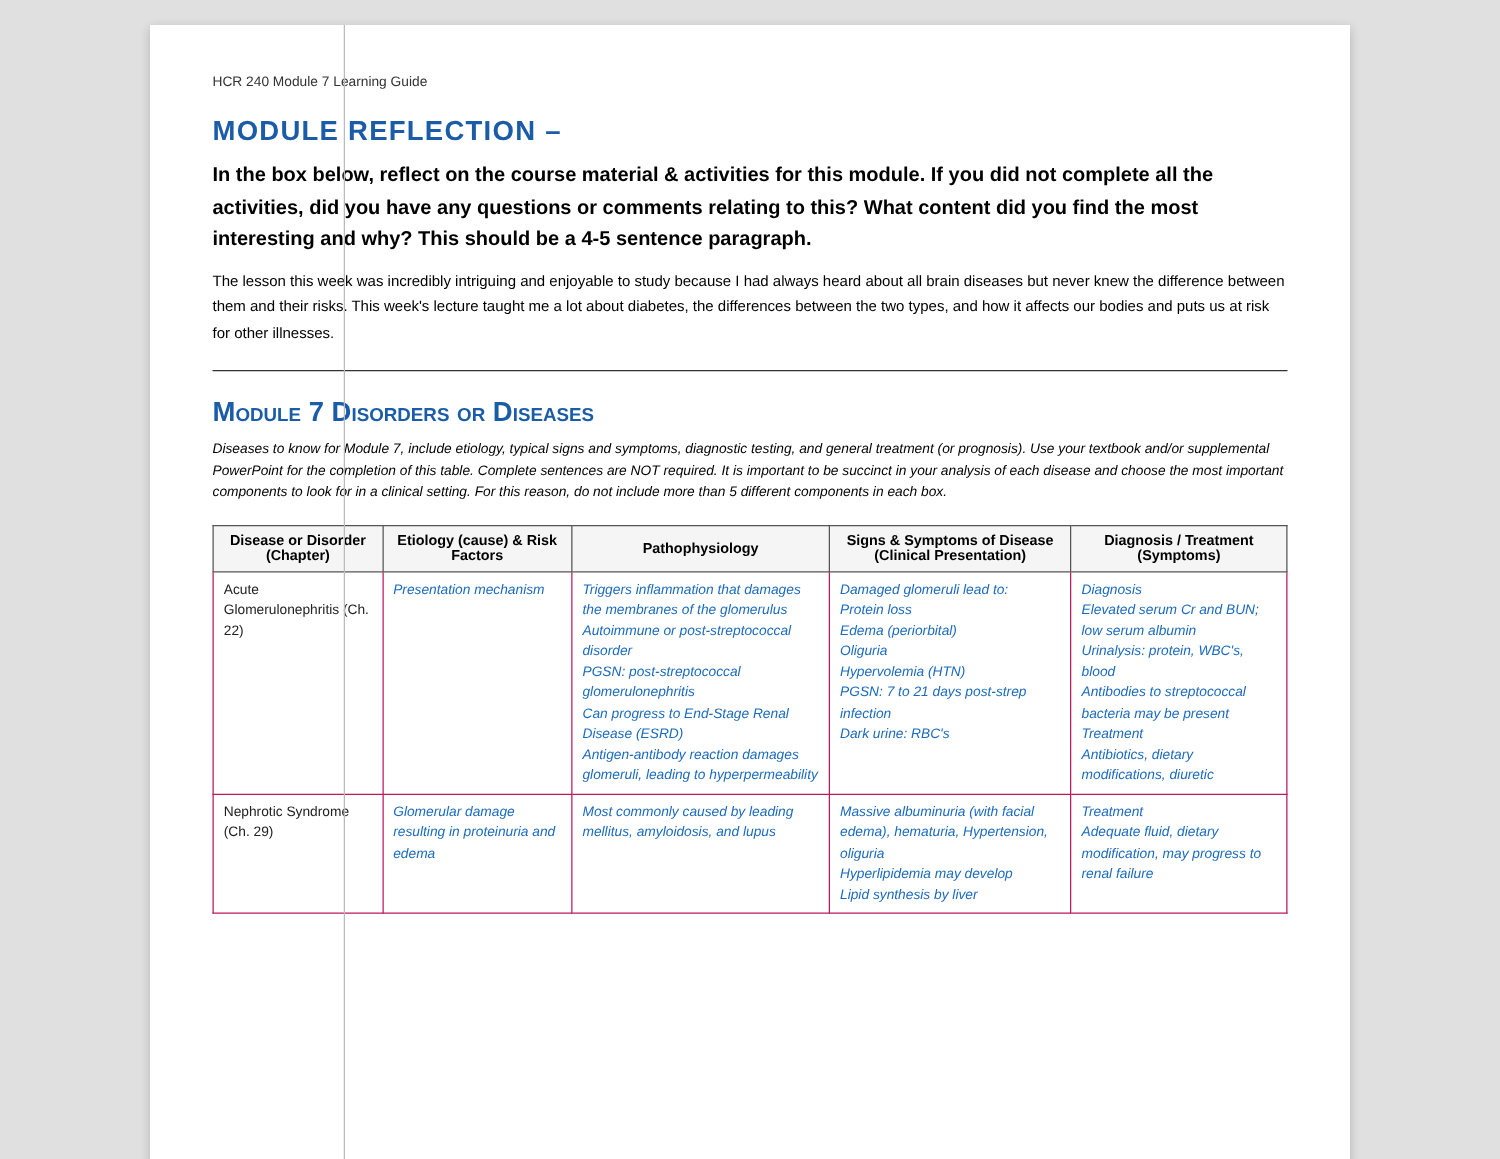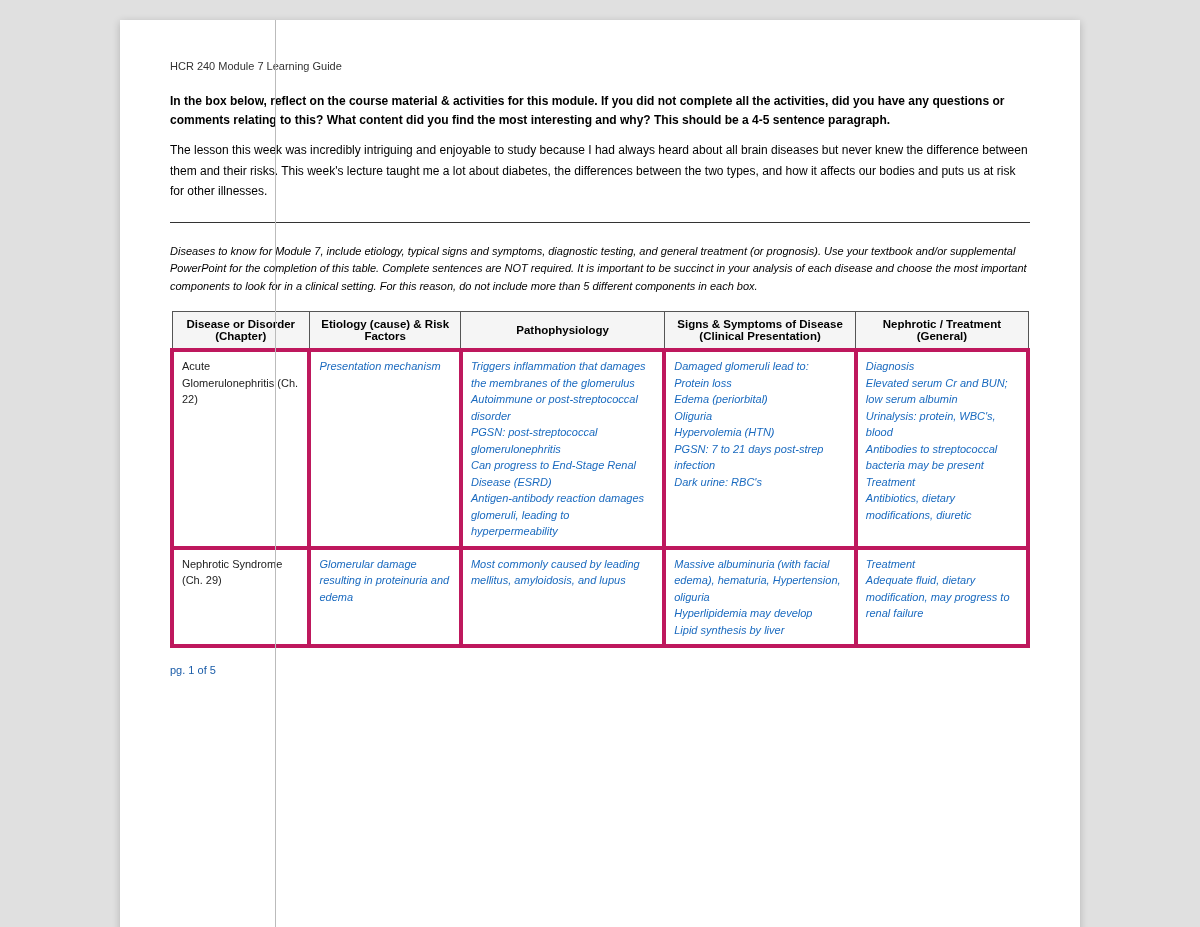--- a/index.html
+++ b/index.html
@@ -26,21 +26,21 @@
     .section-title {
       font-size: 22px;
       font-weight: bold;
       color: #1a5ca8;
       text-transform: uppercase;
       letter-spacing: 1px;
       margin-bottom: 10px;
       font-variant: small-caps;
     }
     .intro-bold {
-      font-size: 12px;
+      font-size: 16px;
       font-weight: bold;
       margin-bottom: 10px;
       line-height: 1.6;
     }
     .reflection-text {
       font-size: 12px;
       line-height: 1.7;
       margin-bottom: 20px;
     }
     .divider {
@@ -70,21 +70,21 @@
       border: 1px solid #555;
       background: #f5f5f5;
       padding: 6px 8px;
       text-align: center;
       font-weight: bold;
       font-size: 11.5px;
       vertical-align: middle;
       margin-top: 24px;
     }
     td {
-      border: 4px solid #be185d;
+      border: 1px solid #be185d;
       padding: 6px 8px;
       vertical-align: top;
       font-size: 11px;
       line-height: 1.5;
     }
     .cell-blue {
       color: #1a6abf;
       font-style: italic;
     }
     .disease-cell {
@@ -108,38 +108,40 @@
     }
   </style>
 </head>
 <body>
 
 <div class="page">
   <div class="left-bar"></div>
 
   <div class="header-line">HCR 240 Module 7 Learning Guide</div>
 
+  <div class="section-title">Module Reflection –</div>
 
   <div class="intro-bold">In the box below, reflect on the course material &amp; activities for this module.  If you did not complete all the activities, did you have any questions or comments relating to this?  What content did you find the most interesting and why?  This should be a 4-5 sentence paragraph.</div>
 
   <div class="reflection-text">The lesson this week was incredibly intriguing and enjoyable to study because I had always heard about all brain diseases but never knew the difference between them and their risks. This week's lecture taught me a lot about diabetes, the differences between the two types, and how it affects our bodies and puts us at risk for other illnesses.</div>
 
   <hr class="divider">
 
+  <div class="module7-title">Module 7 Disorders or Diseases</div>
 
   <div class="module7-desc">Diseases to know for Module 7, include etiology, typical signs and symptoms, diagnostic testing, and general treatment (or prognosis).  Use your textbook and/or supplemental PowerPoint for the completion of this table.  Complete sentences are NOT required.   It is important to be succinct in your analysis of each disease and choose the most important components to look for in a clinical setting. For this reason, do not include more than 5 different components in each box.</div>
 
   <table>
     <thead>
       <tr>
         <th>Disease or Disorder (Chapter)</th>
         <th>Etiology (cause) &amp; Risk Factors</th>
         <th>Pathophysiology</th>
         <th>Signs &amp; Symptoms of Disease (Clinical Presentation)</th>
-        <th>Nephrotic / Treatment (General)</th>
+        <th>Diagnosis / Treatment (Symptoms)</th>
       </tr>
     </thead>
     <tbody>
 
       <tr>
         <td class="disease-cell">
           <span>Acute Glomerulonephritis (Ch. 22)</span>
         </td>
         <td>
           <span class="cell-blue">Presentation mechanism</span>
@@ -168,14 +170,13 @@
         <td>
           <span class="cell-blue">Massive albuminuria (with facial edema), hematuria, Hypertension, oliguria<br>Hyperlipidemia may develop<br>Lipid synthesis by liver</span>
         </td>
         <td>
           <span class="cell-blue">Treatment<br>Adequate fluid, dietary modification, may progress to renal failure</span>
         </td>
       </tr>
     </tbody>
   </table>
 
-  <div class="footer">pg. 1 of 5</div>
 </div>
 
 </body></html>

